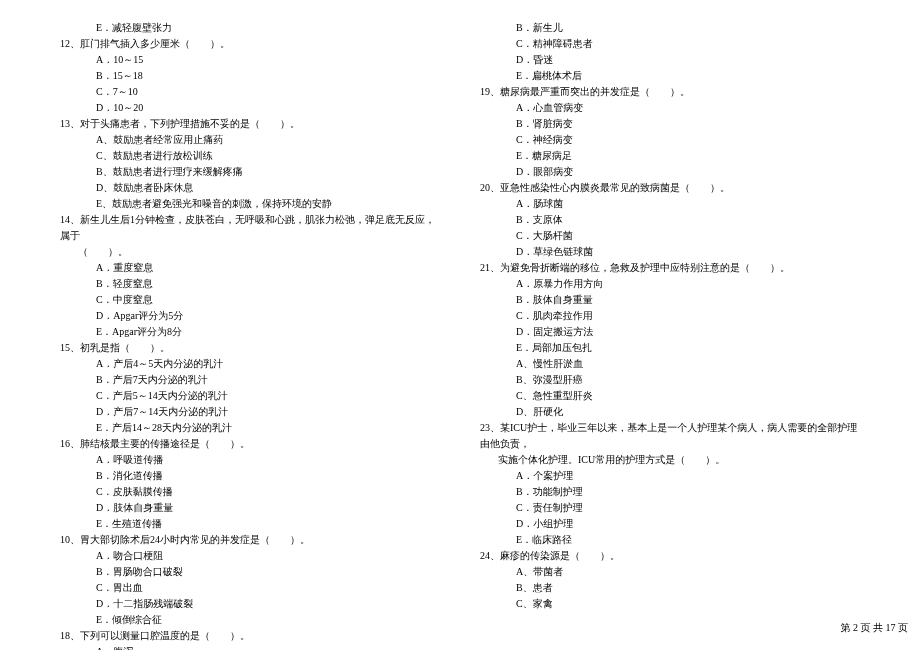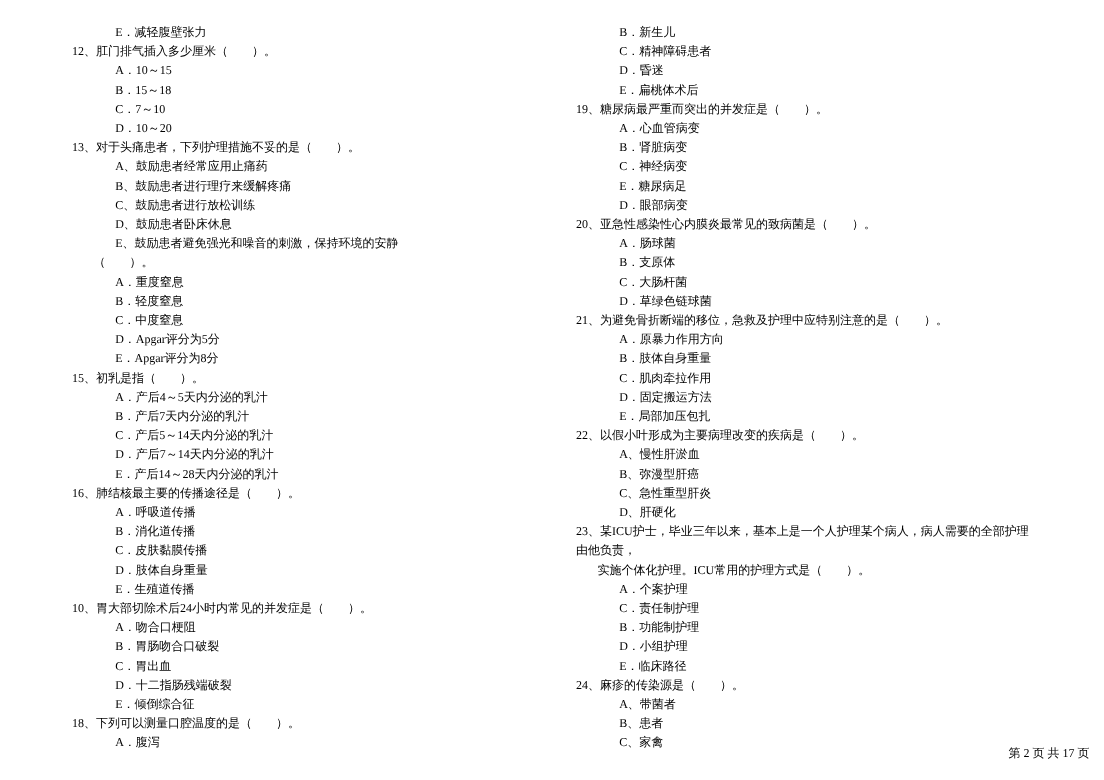--- a/index.html
+++ b/index.html
@@ -49,24 +49,25 @@
 <div class="columns">
   <div class="column" id="left-col">
       <div class="option-line">E．减轻腹壁张力</div>
       <div class="question-line">12、肛门排气插入多少厘米（　　）。</div>
       <div class="option-line">A．10～15</div>
       <div class="option-line">B．15～18</div>
       <div class="option-line">C．7～10</div>
       <div class="option-line">D．10～20</div>
       <div class="question-line">13、对于头痛患者，下列护理措施不妥的是（　　）。</div>
       <div class="option-line">A、鼓励患者经常应用止痛药</div>
+      <div class="option-line">C、鼓励患者进行放松训练</div>
       <div class="option-line">B、鼓励患者进行理疗来缓解疼痛</div>
-      <div class="option-line">C、鼓励患者进行放松训练</div>
       <div class="option-line">D、鼓励患者卧床休息</div>
       <div class="option-line">E、鼓励患者避免强光和噪音的刺激，保持环境的安静</div>
+      <div class="question-line">14、新生儿生后1分钟检查，皮肤苍白，无呼吸和心跳，肌张力松弛，弹足底无反应，属于</div>
       <div class="sub-question-line">（　　）。</div>
       <div class="option-line">A．重度窒息</div>
       <div class="option-line">B．轻度窒息</div>
       <div class="option-line">C．中度窒息</div>
       <div class="option-line">D．Apgar评分为5分</div>
       <div class="option-line">E．Apgar评分为8分</div>
       <div class="question-line">15、初乳是指（　　）。</div>
       <div class="option-line">A．产后4～5天内分泌的乳汁</div>
       <div class="option-line">B．产后7天内分泌的乳汁</div>
       <div class="option-line">C．产后5～14天内分泌的乳汁</div>
@@ -102,30 +103,29 @@
       <div class="option-line">A．肠球菌</div>
       <div class="option-line">B．支原体</div>
       <div class="option-line">C．大肠杆菌</div>
       <div class="option-line">D．草绿色链球菌</div>
       <div class="question-line">21、为避免骨折断端的移位，急救及护理中应特别注意的是（　　）。</div>
       <div class="option-line">A．原暴力作用方向</div>
       <div class="option-line">B．肢体自身重量</div>
       <div class="option-line">C．肌肉牵拉作用</div>
       <div class="option-line">D．固定搬运方法</div>
       <div class="option-line">E．局部加压包扎</div>
-      <div class="question-line">22、以假小叶形成为主要病理改变的疾病是（　　）。</div>
       <div class="option-line">A、慢性肝淤血</div>
       <div class="option-line">B、弥漫型肝癌</div>
       <div class="option-line">C、急性重型肝炎</div>
       <div class="option-line">D、肝硬化</div>
       <div class="question-line">23、某ICU护士，毕业三年以来，基本上是一个人护理某个病人，病人需要的全部护理由他负责，</div>
       <div class="sub-question-line">实施个体化护理。ICU常用的护理方式是（　　）。</div>
       <div class="option-line">A．个案护理</div>
+      <div class="option-line">B．功能制护理</div>
       <div class="option-line">C．责任制护理</div>
-      <div class="option-line">B．功能制护理</div>
       <div class="option-line">D．小组护理</div>
       <div class="option-line">E．临床路径</div>
       <div class="question-line">24、麻疹的传染源是（　　）。</div>
       <div class="option-line">A、带菌者</div>
       <div class="option-line">B、患者</div>
       <div class="option-line">C、家禽</div>
     </div>
 </div>
 
 <div class="footer">第 2 页 共 17 页</div>

